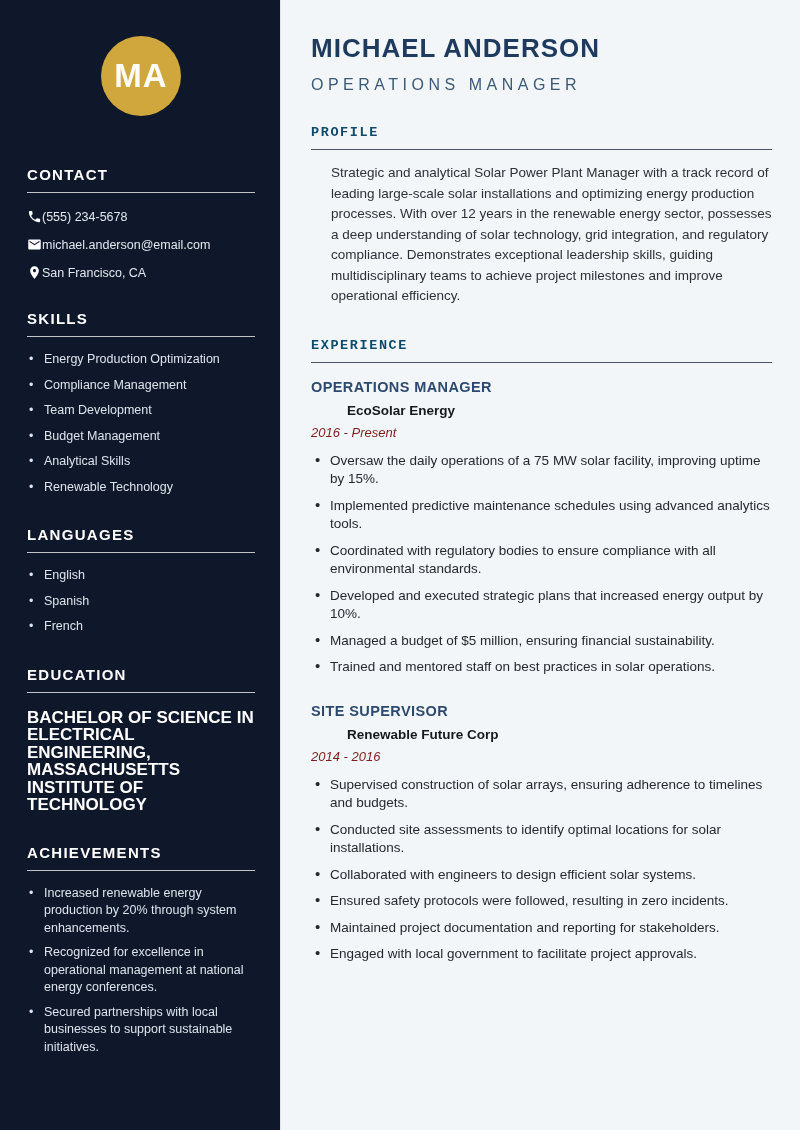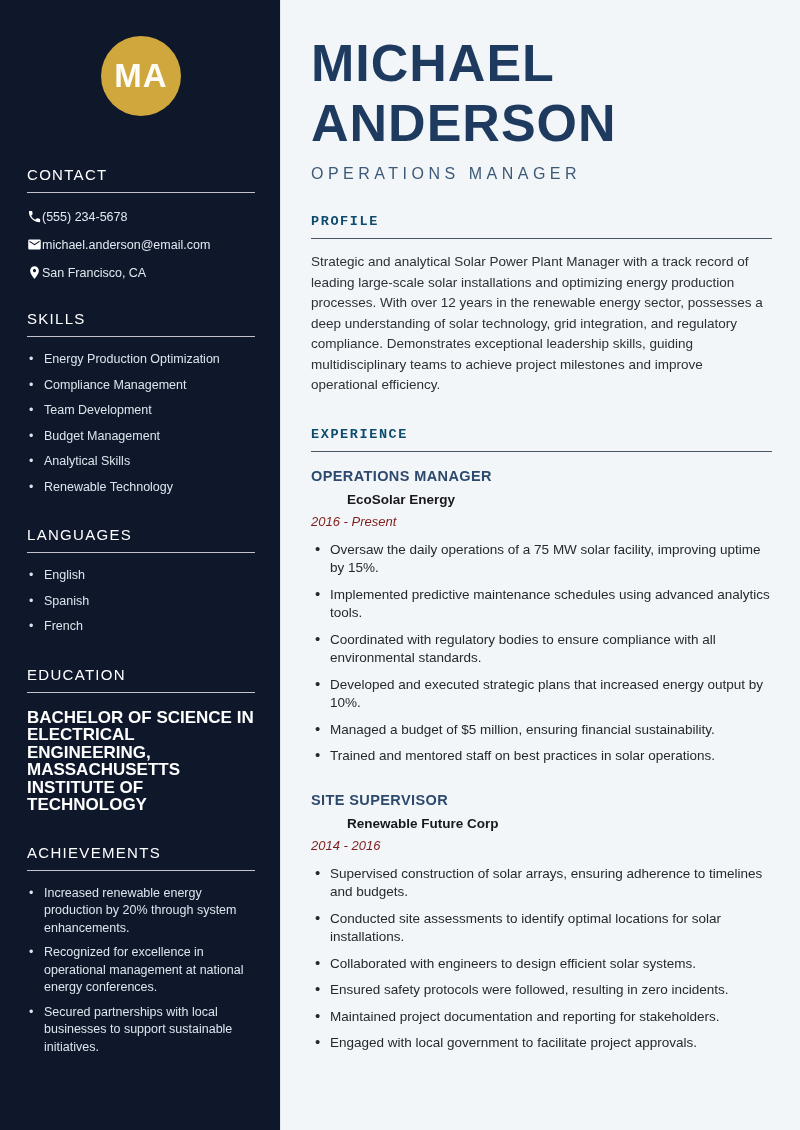--- a/index.html
+++ b/index.html
@@ -21,21 +21,21 @@
   .avatar {
     width: 80px; height: 80px; border-radius: 50%;
     background: #cfa73c;
     margin: 0 auto;
     display: flex; align-items: center; justify-content: center;
     color: #fdfcf7; font-size: 33px; font-weight: bold; letter-spacing: 1px;
   }
   .side-section { margin-top: 30px; }
   .side-section.first { margin-top: 50px; }
   .side-heading {
-    color: #ffffff; font-size: 15px; font-weight: normal; letter-spacing: 1.3px;
+    color: #ffffff; font-size: 15px; font-weight: bold; letter-spacing: 1.3px;
     padding-bottom: 9px;
     border-bottom: 1px solid rgba(255,255,255,0.75);
   }
   .contact-list { margin-top: 16px; }
   .contact-row {
     display: flex; align-items: center; gap: 0;
     margin-bottom: 13px;
     font-size: 12.5px; color: #e2e8f0;
   }
   .contact-row .cicon { width: 15px; height: 15px; flex: 0 0 15px; display: inline-flex; }
@@ -62,40 +62,41 @@
   ul.side-list.achv li { margin-bottom: 7px; }
 
   
   .main {
     flex: 1; height: 1130px;
     background: #f3f6f8;
     padding: 33px 28px 0 30px;
     border-left: 1px solid #e2e7ec;
   }
   .name {
-    font-size: 52px; font-weight: bold; letter-spacing: 1px;
+    font-size: 26px; font-weight: bold; letter-spacing: 1px;
     color: #1e3a5f;
   }
   .job-subtitle {
     margin-top: 12px;
     font-size: 16px; letter-spacing: 4.5px;
     color: #3c5977;
   }
   .main-heading {
     margin-top: 31px;
     font-size: 13.5px; font-weight: bold; letter-spacing: 1.6px;
     color: #0c4a6e;
     padding-bottom: 9px;
     border-bottom: 1px solid #4a5568;
     font-family: Liberation Mono, monospace;
   }
   .profile-text {
     margin-top: 13px;
     font-size: 13.5px; line-height: 20.5px;
     color: #2b3138;
+    margin-left: 20px;
   }
   .job { margin-top: 16px; }
   .job-title {
     font-size: 14.5px; font-weight: bold; letter-spacing: 0.4px;
     color: #2d4a6e;
   }
   .company {
     margin-top: 8px;
     font-size: 13.5px; font-weight: bold;
     color: #16181c;

